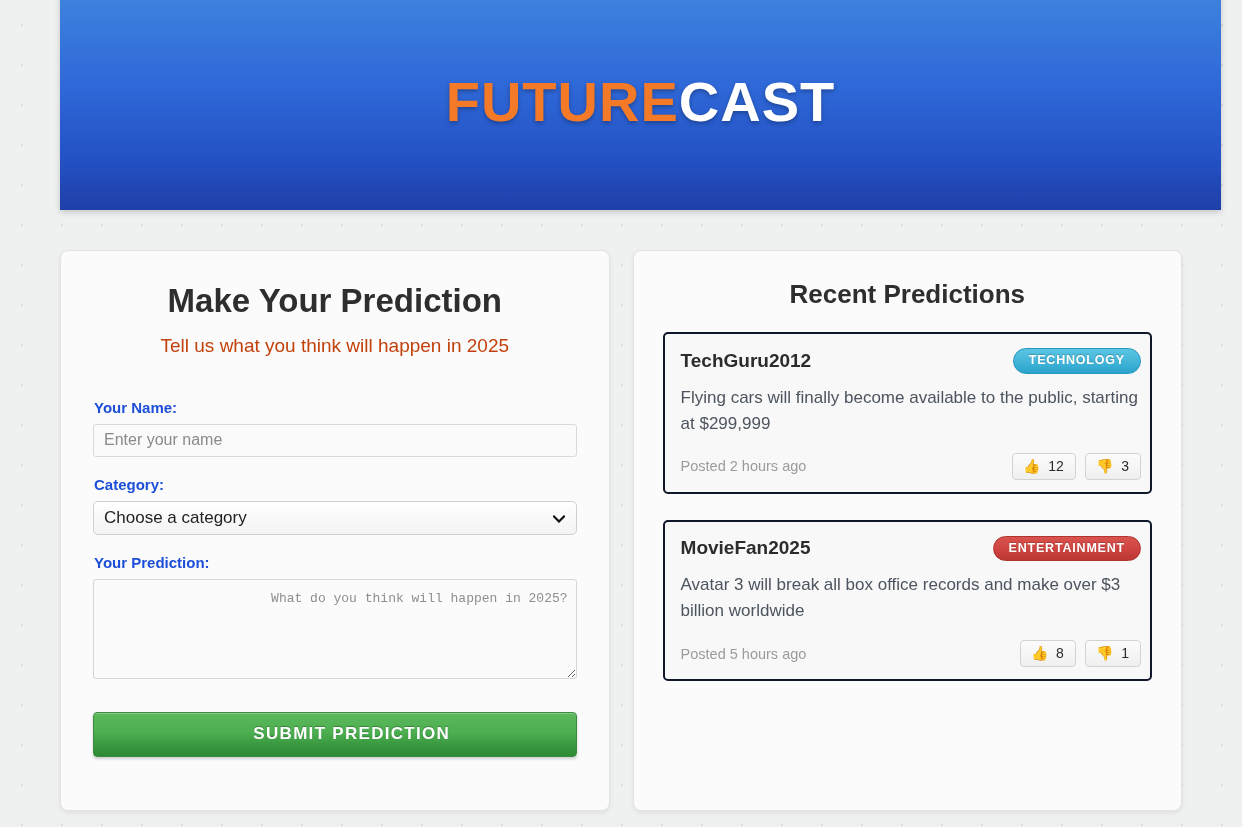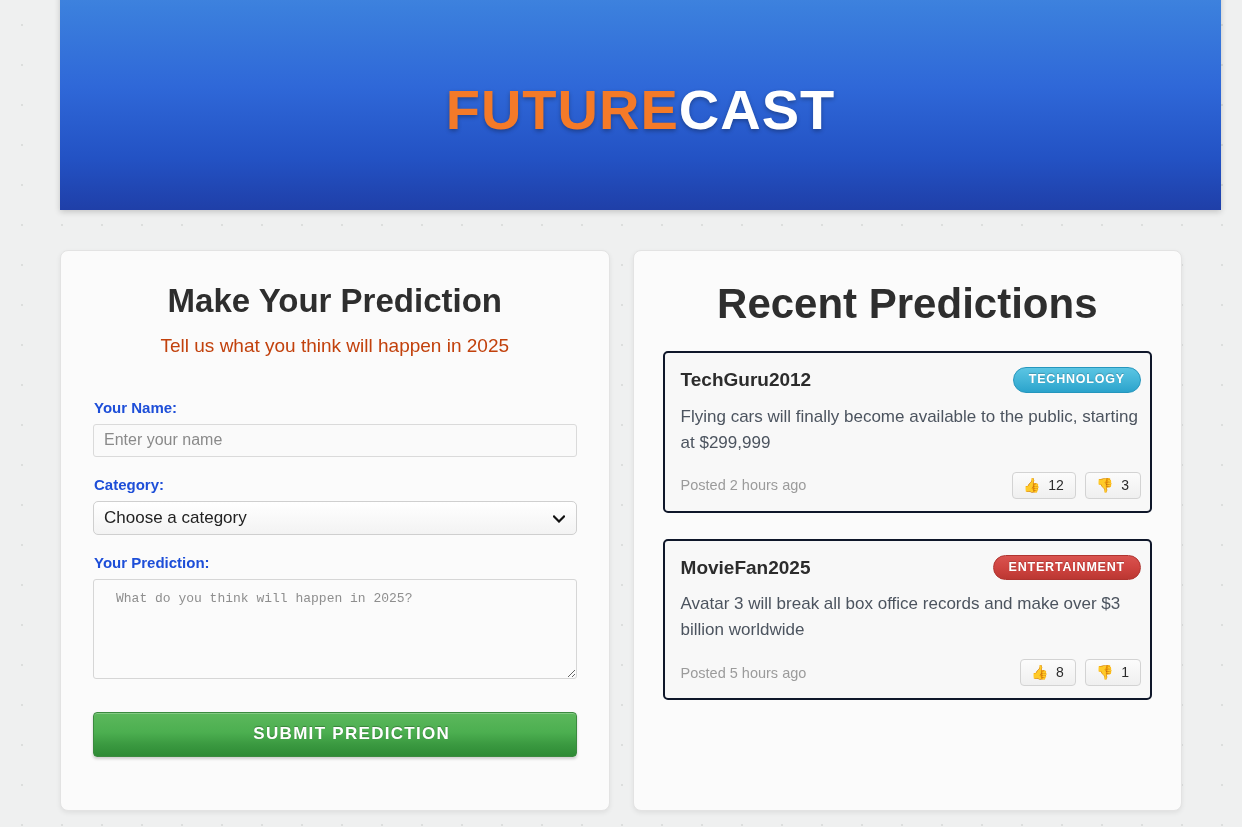--- a/index.html
+++ b/index.html
@@ -39,21 +39,21 @@
     flex-direction: column;
     align-items: center;
     justify-content: flex-end;
     padding-bottom: 44px;
   }
   .logo {
     font-size: 56px;
     font-weight: bold;
     letter-spacing: 1px;
     line-height: 1;
-    margin: 0 0 28px 0;
+    margin: 0 0 36px 0;
     text-shadow: 0 2px 4px rgba(0,0,0,0.3);
   }
   .logo .part-a { color: #f47a28; }
   .logo .part-b { color: #ffffff; }
   .tagline {
     font-size: 23px;
     color: #eaf1fd;
     margin: 0;
     font-weight: normal;
     text-shadow: 0 1px 2px rgba(0,0,0,0.2);
@@ -88,21 +88,21 @@
   }
 
   .panel-title {
     text-align: center;
     font-size: 33px;
     font-weight: bold;
     color: #2e2e2e;
     margin: 0 0 14px 0;
     line-height: 1.2;
   }
-  .panel-title-right { margin-bottom: 0; font-size: 42px; }
+  .panel-title-right { margin-bottom: 0; font-size: 26px; }
   .panel-subtitle {
     text-align: center;
     font-size: 19px;
     color: #c2410c;
     margin: 0 0 42px 0;
     font-weight: normal;
   }
 
   
   .field-label {
@@ -153,30 +153,31 @@
     pointer-events: none;
     font-size: 12px;
     color: #111;
     font-weight: bold;
   }
 
   .textarea-input {
     display: block;
     width: 100%;
     height: 100px;
-    padding: 9px 22px;
+    padding: 9px 8px;
     font-family: "Liberation Mono", monospace;
     font-size: 13px;
     color: #333;
     background: #fbfbfb;
     border: 1px solid #d6d6d6;
     border-radius: 3px;
     outline: none;
     resize: vertical;
     line-height: 1.5;
+    text-align: right;
   }
   .textarea-input::placeholder { color: #8e8e8e; }
 
   .submit-btn {
     display: block;
     width: 100%;
     margin-top: 33px;
     height: 45px;
     border: 1px solid #3b8a3f;
     border-radius: 4px;

